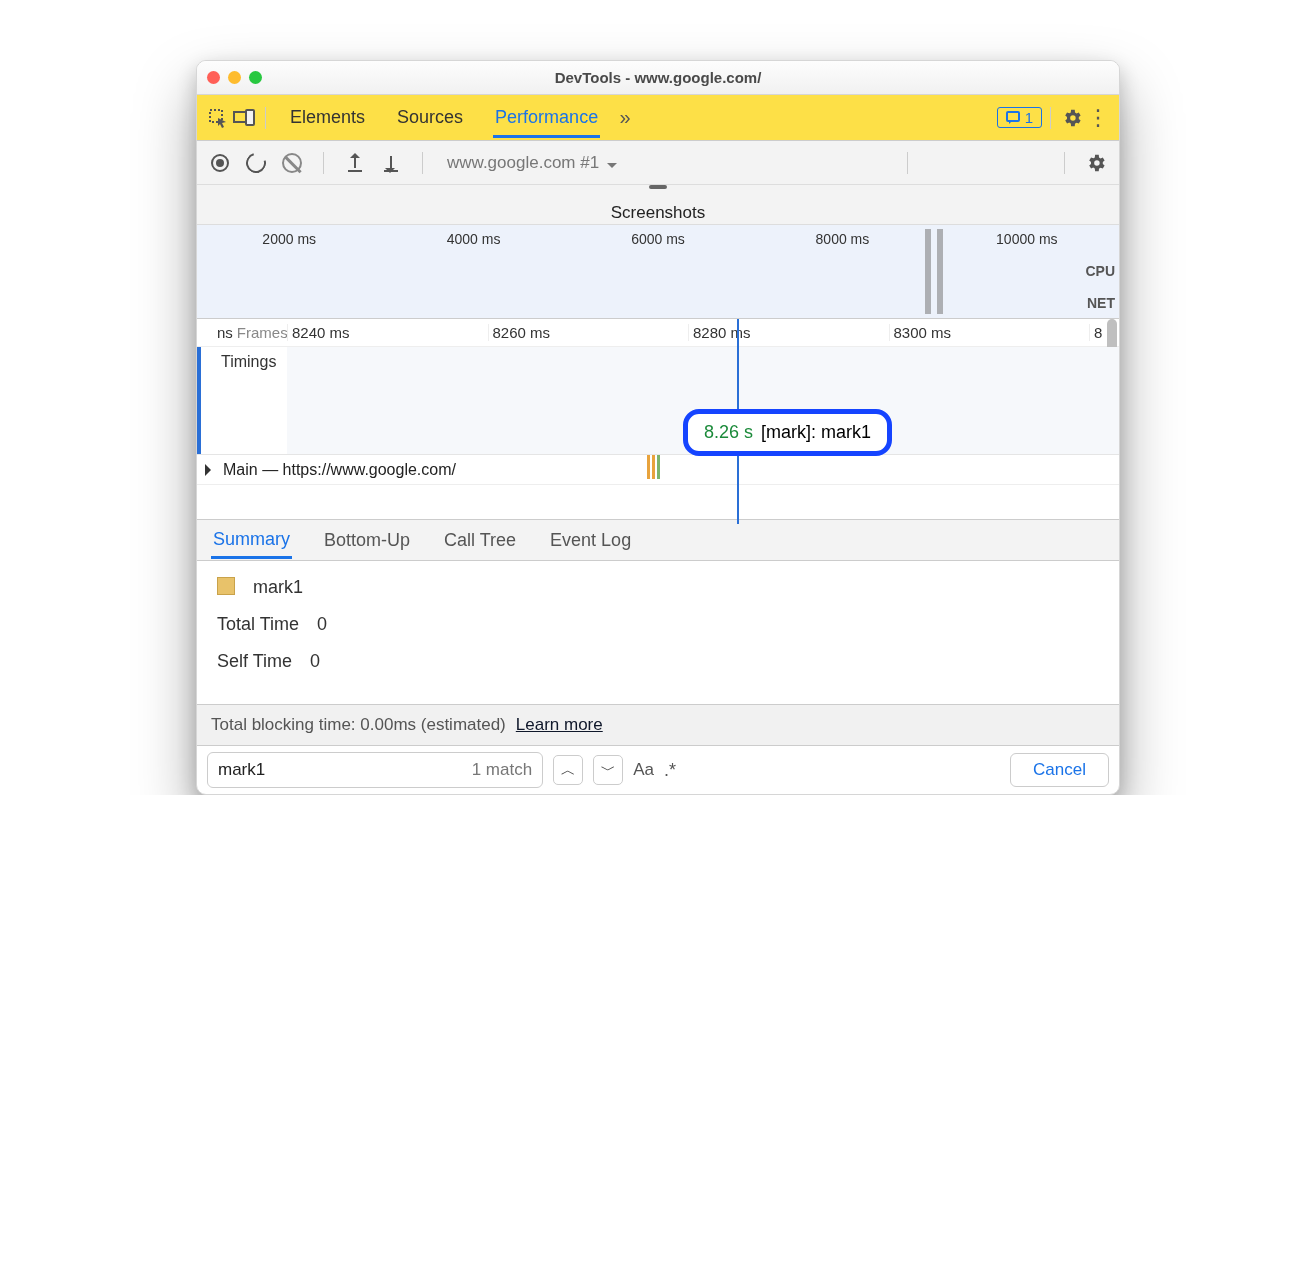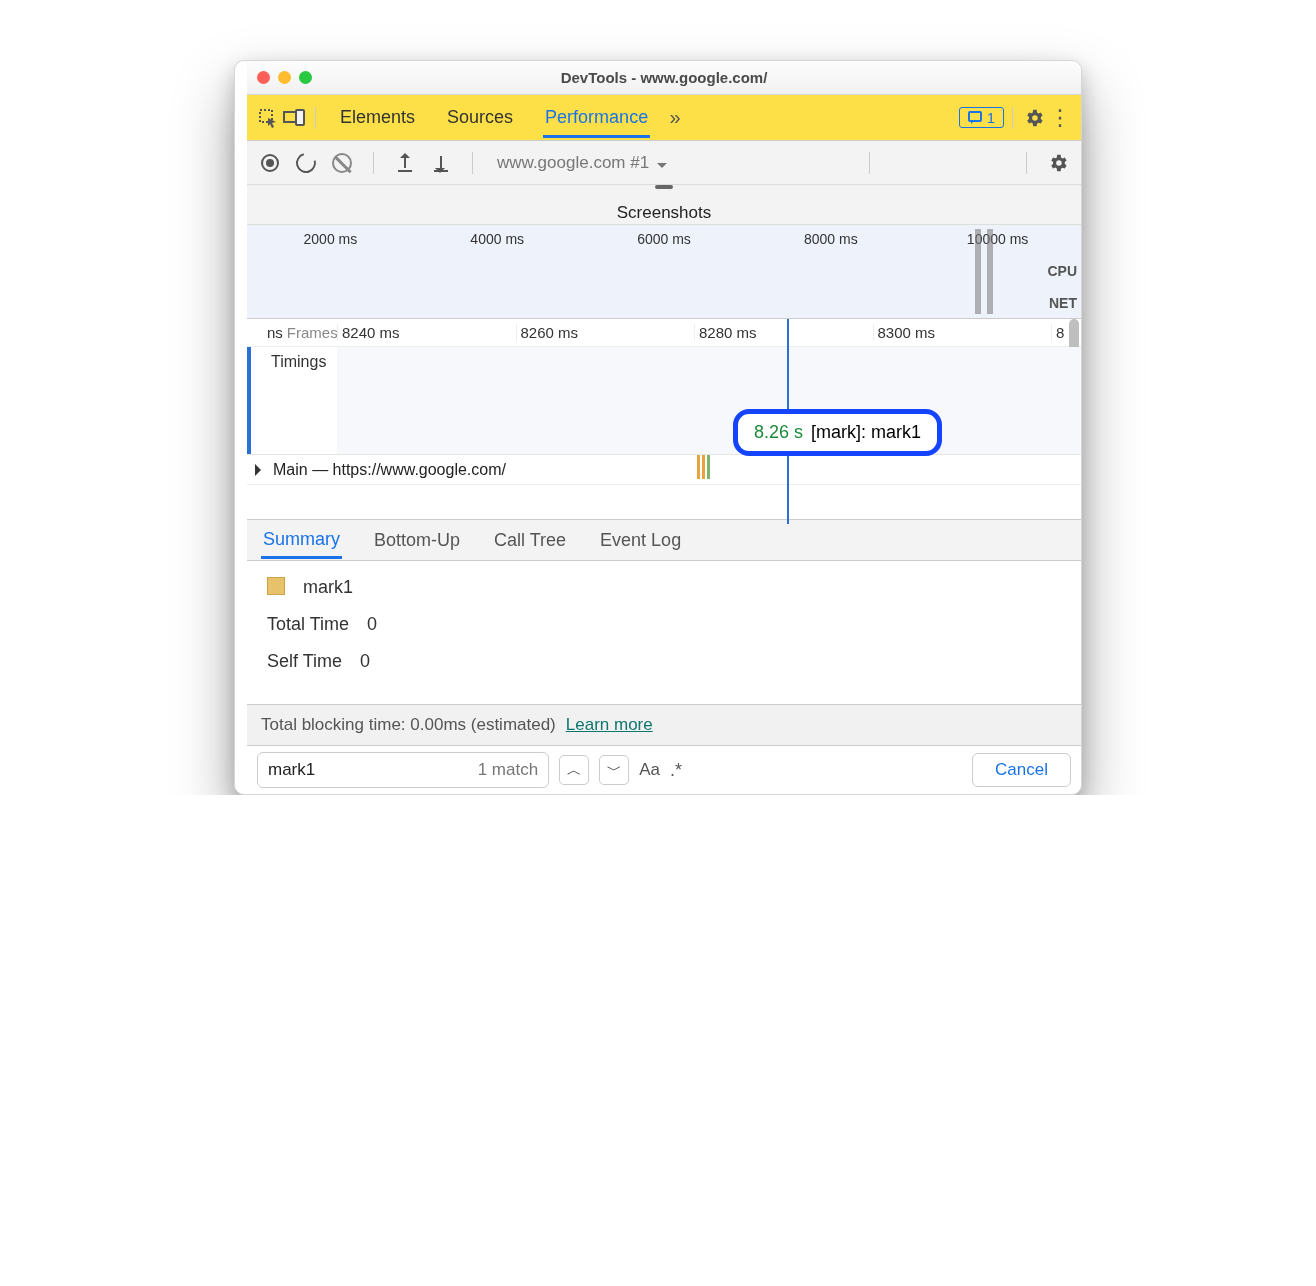--- a/index.html
+++ b/index.html
@@ -1,24 +1,23 @@
 <!DOCTYPE html>
 <html><head>
 <meta charset="utf-8">
 <style>
   * { box-sizing: border-box; margin: 0; padding: 0; font-family: -apple-system, "Helvetica Neue", Arial, sans-serif; }
   body { background: #fff; display: flex; align-items: flex-start; justify-content: center; padding: 60px 0 0 0; }
   .window {
-    width: 848px;
+    width: 924px;
     border-radius: 10px;
     box-shadow: 0 30px 60px rgba(0,0,0,.35), 0 8px 20px rgba(0,0,0,.2);
     overflow: hidden;
     background: #fff;
     border: 1px solid #d6d6d6;
-    padding-left: 12px;
   }
   .titlebar {
     height: 34px;
     background: linear-gradient(#fdfdfd,#f1f1f1);
     border-bottom: 1px solid #d6d6d6;
     display: flex;
     align-items: center;
     padding: 0 10px;
     position: relative;
   }
@@ -87,21 +86,21 @@
   
   .dtabs{height:42px;background:#f3f3f3;border-top:1px solid #ccc;border-bottom:1px solid #ccc;display:flex;align-items:center;gap:30px;padding:0 14px;font-size:18px;color:#555;}
   .dtab{padding:8px 2px;cursor:pointer;}
   .dtab.active{color:#1a73e8;border-bottom:3px solid #1a73e8;padding-bottom:6px;}
   
   .summary{padding:16px 20px;font-size:18px;color:#333;}
   .summary .row{display:flex;gap:18px;margin-bottom:16px;}
   .sq{width:18px;height:18px;background:#e8c26a;border:1px solid #c9a24a;}
   
   .blk{background:#f1f1f1;border-top:1px solid #ccc;border-bottom:1px solid #ccc;padding:10px 14px;font-size:17px;color:#555;display:flex;gap:10px;}
-  .blk a{color:#0f766e;}
+  .blk a{color:#0f172a;}
   
   .search{height:48px;display:flex;align-items:center;padding:6px 10px;gap:10px;}
   .sbox{flex:1;border:1px solid #ccc;border-radius:6px;height:36px;display:flex;align-items:center;padding:0 10px;font-size:17px;color:#222;}
   .sbox .q{flex:1;}
   .sbox .m{color:#777;}
   .navbtn{width:30px;height:30px;border:1px solid #ccc;border-radius:5px;display:flex;align-items:center;justify-content:center;color:#444;font-size:15px;}
   .aa{font-size:17px;color:#555;}
   .regex{font-size:18px;color:#555;}
   .cancel{border:1px solid #ccc;border-radius:6px;padding:6px 22px;color:#1a73e8;font-size:17px;}
   svg{display:block;}

